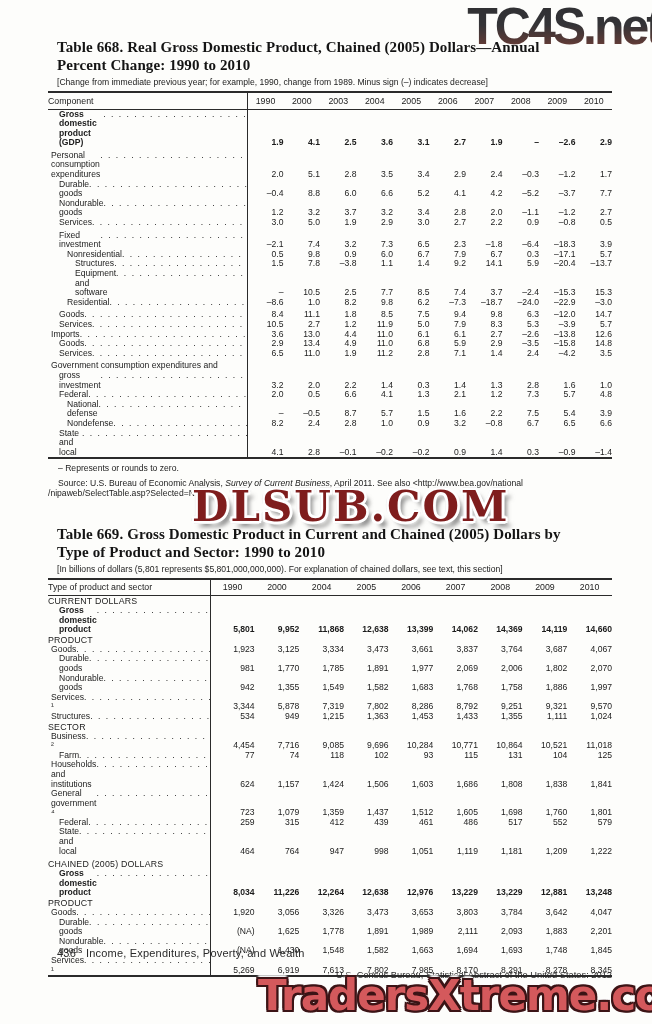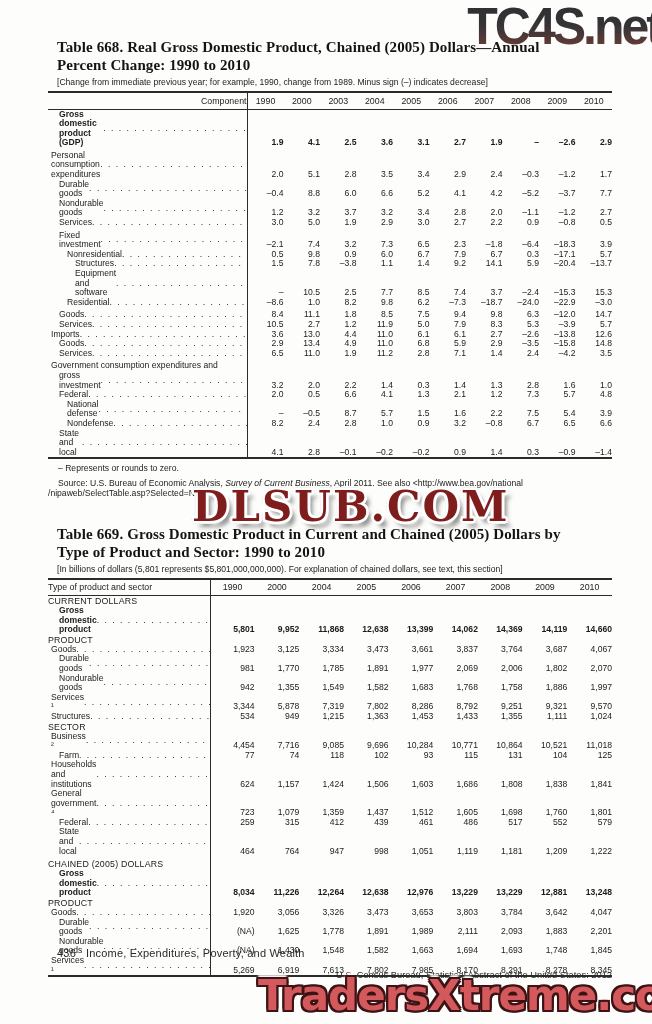--- a/index.html
+++ b/index.html
@@ -21,26 +21,26 @@
   table.data{
     border-collapse:collapse;table-layout:fixed;width:100%;
     font-size:8.6px;color:#1b1b1b;
     border-bottom:2px solid #2b2b2b;
   }
   table.data thead th{
     border-top:2.5px solid #2b2b2b;border-bottom:1px solid #2b2b2b;
     font-weight:400;font-size:8.8px;height:17px;text-align:center;vertical-align:middle;padding:0;
   }
   table.data th.stub,table.data td.stub{border-right:1px solid #2b2b2b;text-align:left;}
-  #tbl668 th.stub{width:199px;text-align:right;}
+  #tbl668 th.stub{width:199px;}
   #tbl669 th.stub{width:162px;}
   table.data td{padding:0;vertical-align:bottom;}
   td.num{text-align:right;padding-right:7px;line-height:9.6px;white-space:nowrap;}
   tr.gap td{height:3px;}
-  .lblline{display:flex;line-height:9.6px;align-items:center;}
+  .lblline{display:flex;line-height:9.6px;}
   td.stub div{line-height:9.6px;}
   .dots{flex:1 1 auto;overflow:hidden;white-space:nowrap;font-weight:400;letter-spacing:1.5px;}
   .dots::before{content:" . . . . . . . . . . . . . . . . . . . . . . . . . . . . . . . . . . . . . . . . . . . . . . . . . . . . .";}
   .ind0{padding-left:3px;}
   .ind1{padding-left:11px;}
   .ind2{padding-left:19px;}
   .ind3{padding-left:27px;}
   .bold{font-weight:700;}
   td.section{text-align:center;padding:2px 0;font-size:8.8px;vertical-align:middle;}
   td.section span{letter-spacing:.2px;}

